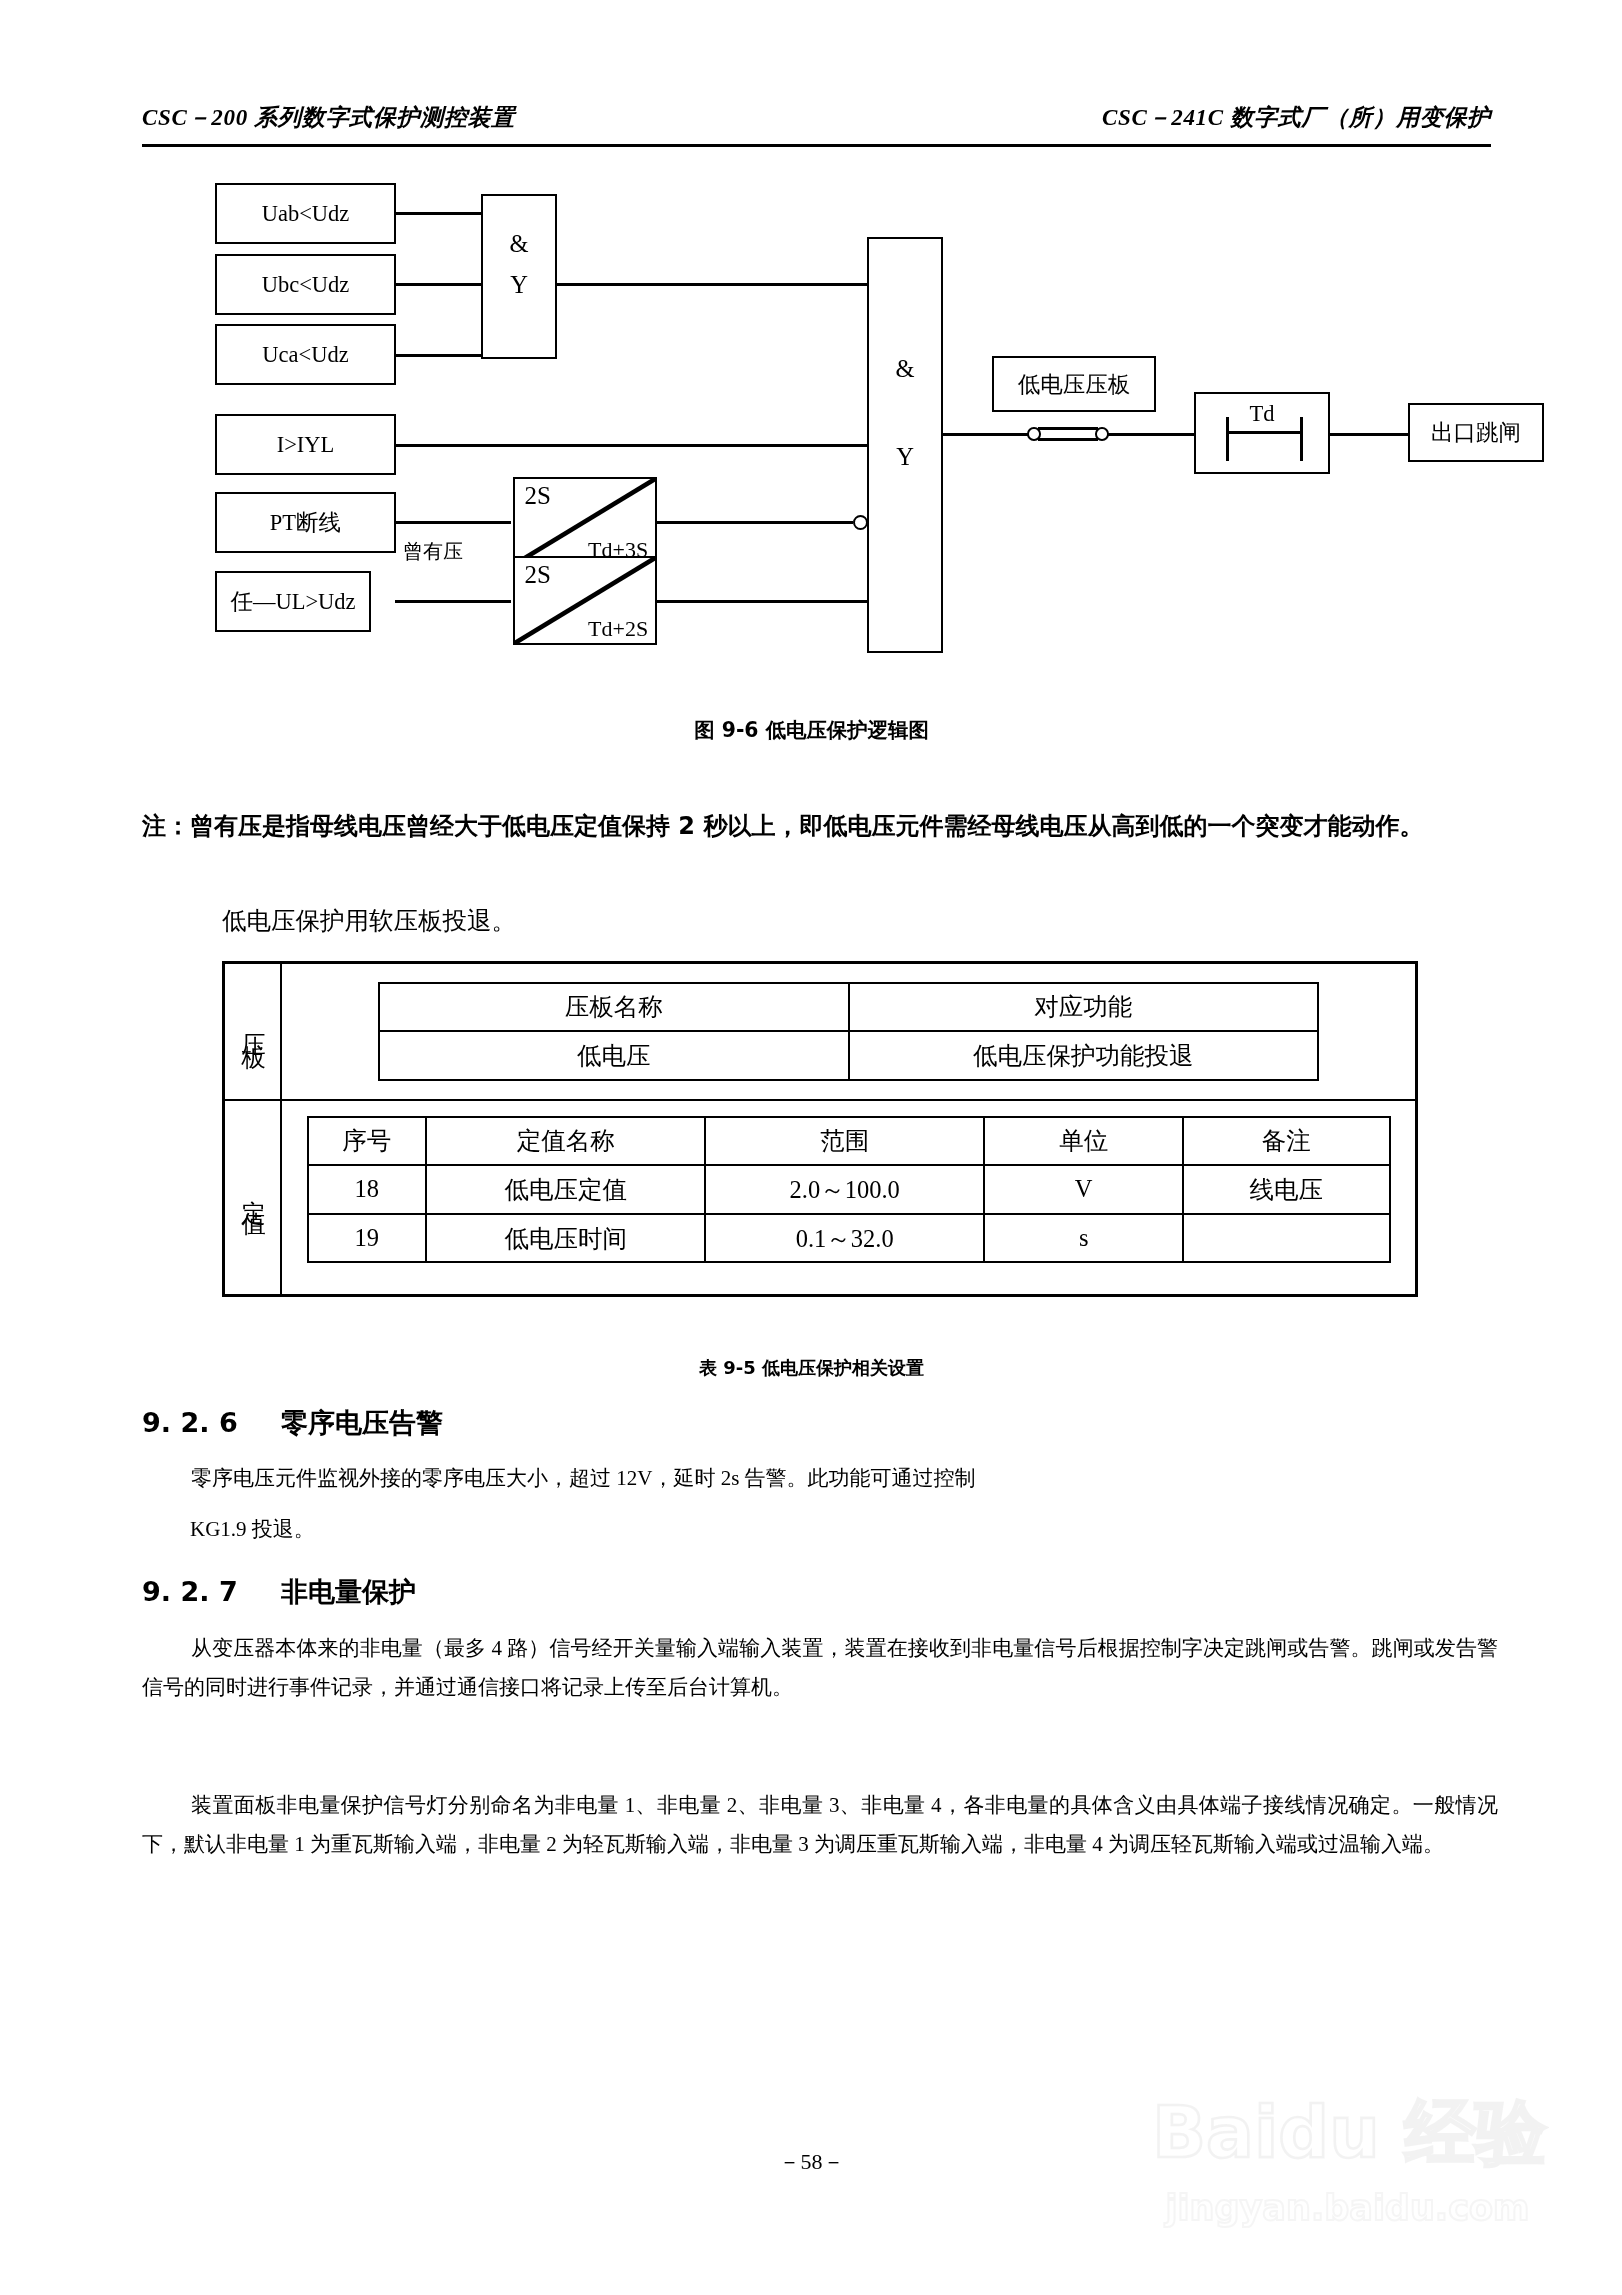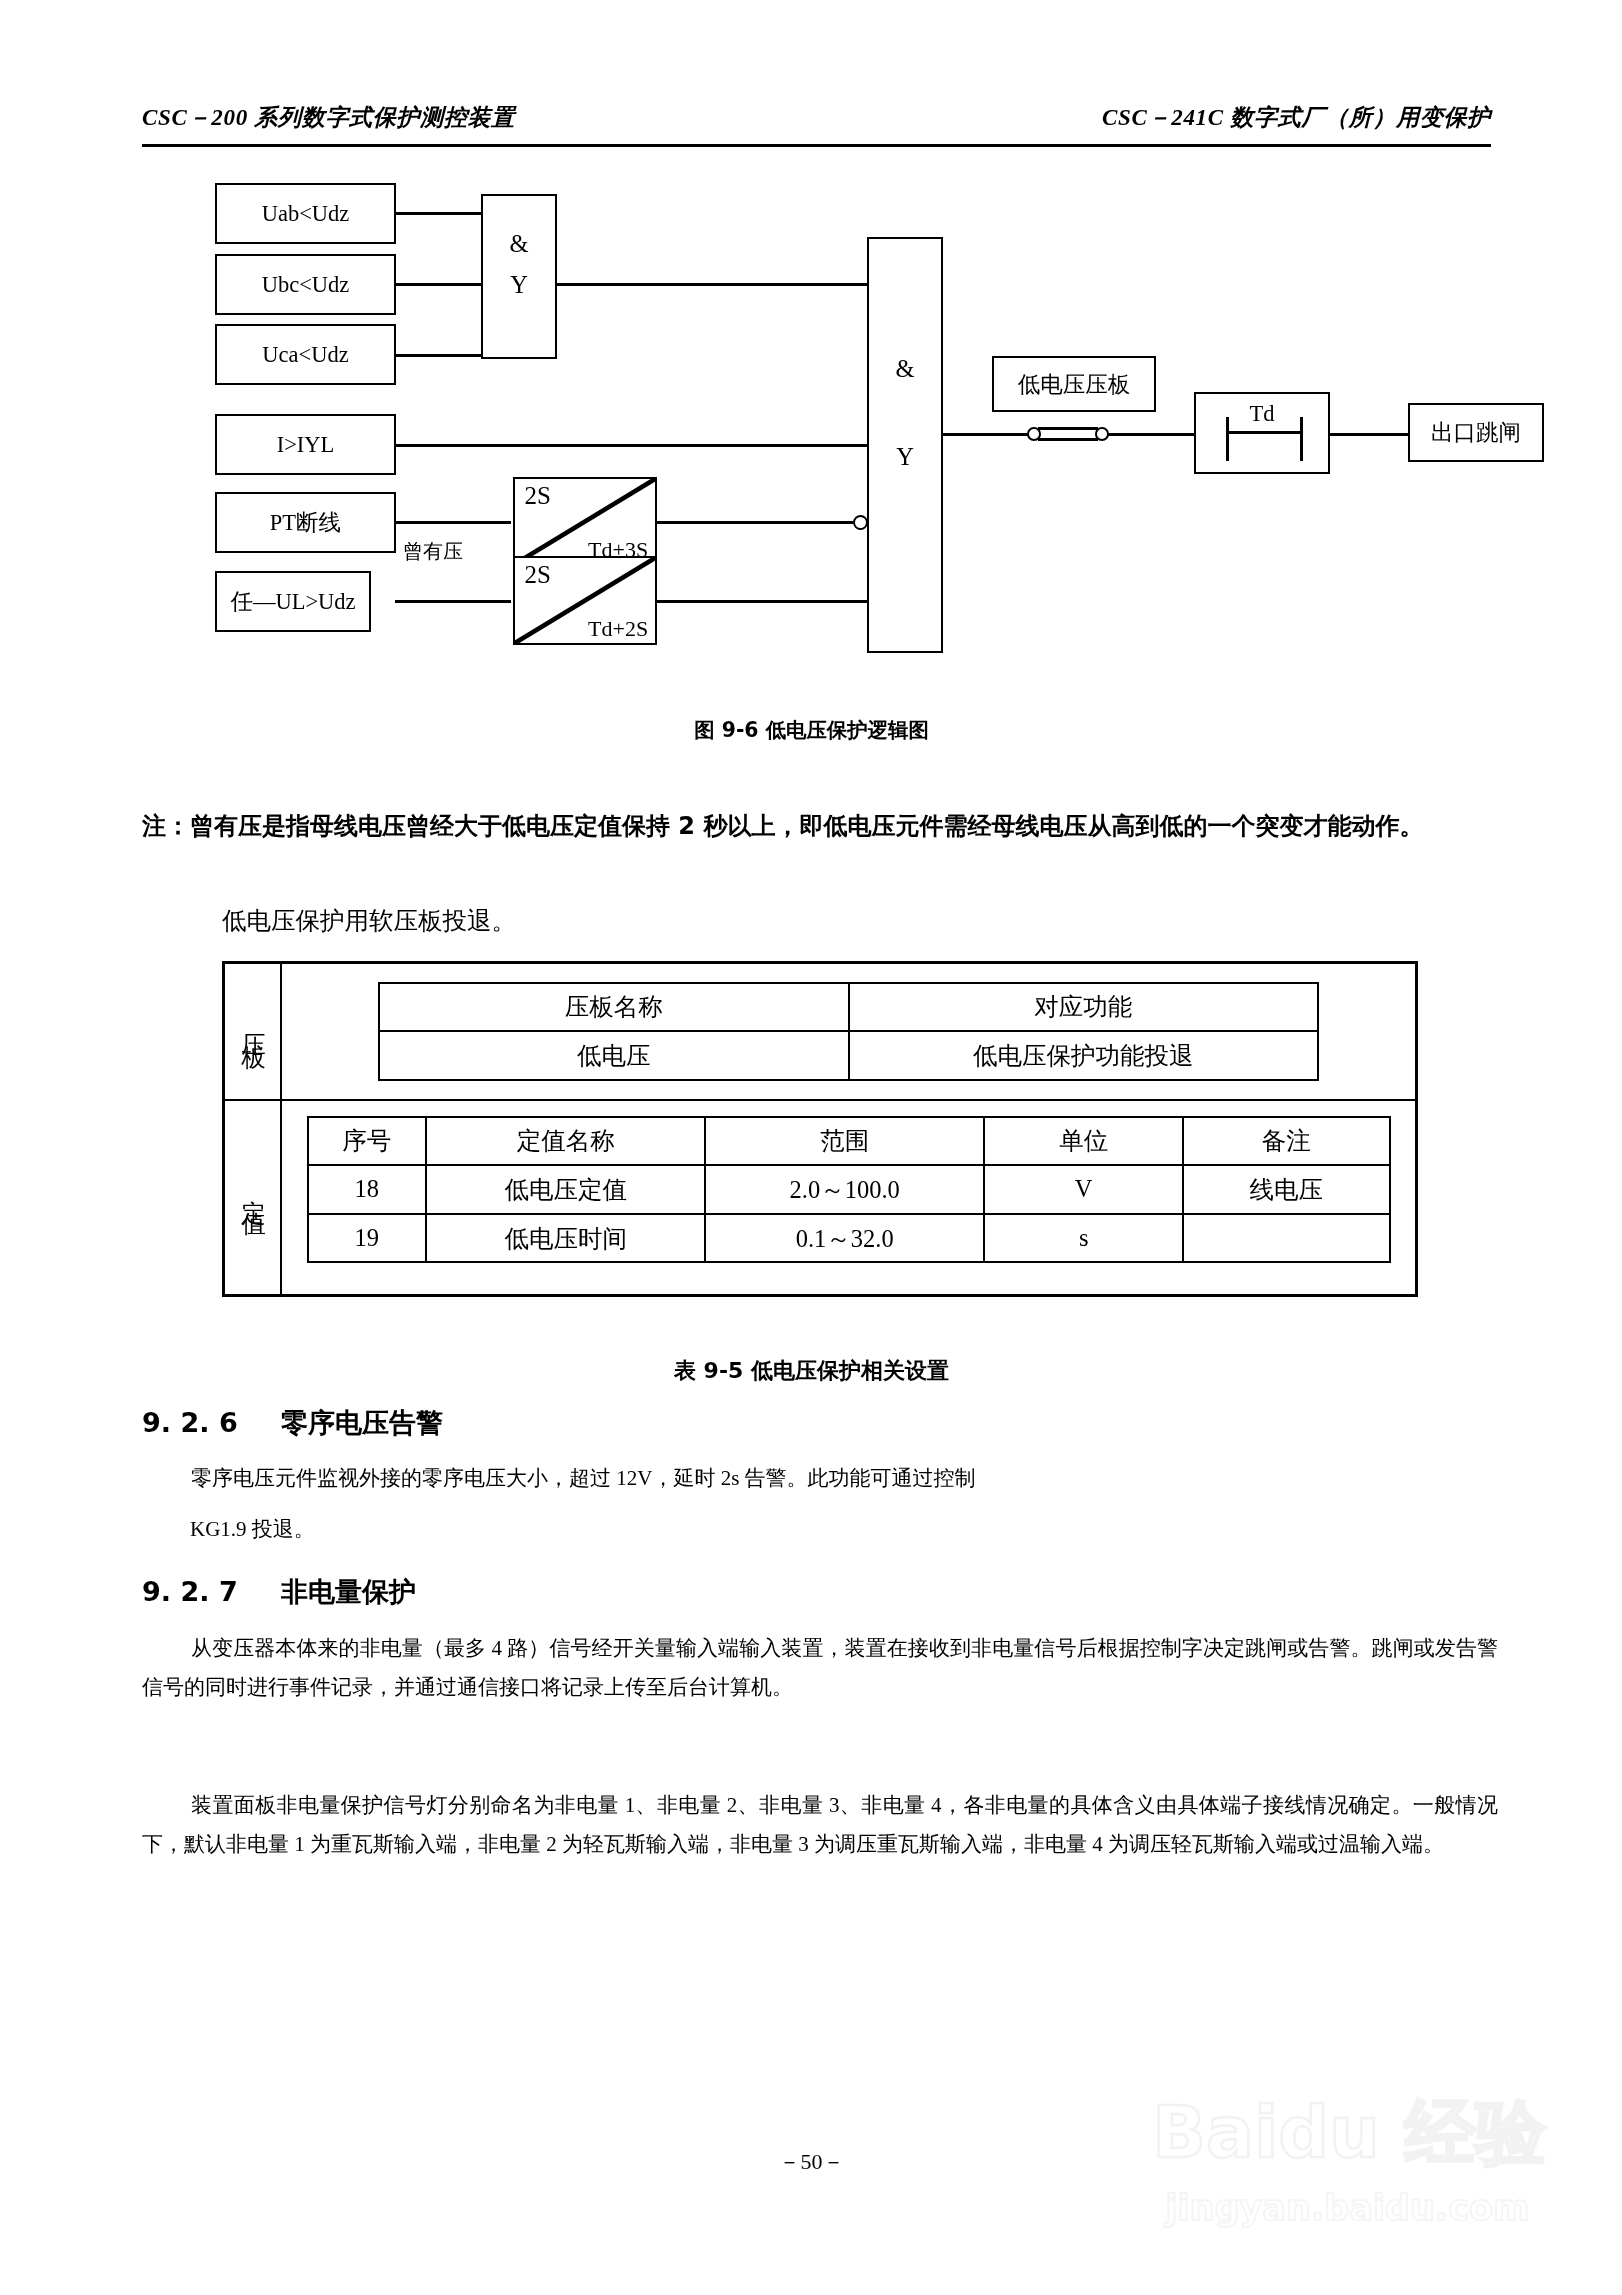--- a/index.html
+++ b/index.html
@@ -40,21 +40,21 @@
   .para{position:absolute;font-size:21px;line-height:1.85;text-align:justify;}
   .lead{position:absolute;font-size:24.5px;}
 
   
   .outer{position:absolute;left:222px;top:961px;width:1196px;border:3.4px solid #000;box-sizing:border-box;border-collapse:collapse;}
   .outer td{border:2px solid #000;vertical-align:middle;padding:0;}
   .sidecell{width:55px;text-align:center;font-size:24.5px;line-height:1.5;}
   .inner{border-collapse:collapse;}
   .inner td{border:2.7px solid #000;text-align:center;font-size:24.5px;padding:6.8px 0;}
 
-  .tabcap{position:absolute;left:0;top:1356px;width:1623px;text-align:center;font-size:22px;font-weight:bold;font-family:"DejaVu Sans","Liberation Sans",sans-serif;}
+  .tabcap{position:absolute;left:0;top:1356px;width:1623px;text-align:center;font-size:18px;font-weight:bold;font-family:"DejaVu Sans","Liberation Sans",sans-serif;}
 
   .sec{position:absolute;font-size:27px;font-weight:bold;font-family:"DejaVu Sans","Liberation Sans",sans-serif;white-space:nowrap;}
 
   .pgnum{position:absolute;left:0;top:2147px;width:1623px;text-align:center;font-size:22px;}
 
   .wm{position:absolute;left:1152px;top:2086px;width:436px;height:170px;opacity:.17;pointer-events:none;}
   .wm .wt{position:absolute;left:0;top:0;font-size:71px;font-weight:bold;font-family:"DejaVu Sans","Liberation Sans",sans-serif;
           color:transparent;-webkit-text-stroke:2.7px #b9b9b9;white-space:nowrap;}
   .wm .wt2{position:absolute;left:13.6px;top:102px;font-size:35px;font-weight:bold;font-family:"DejaVu Sans","Liberation Sans",sans-serif;
           color:transparent;-webkit-text-stroke:2px #c6c6c6;white-space:nowrap;}
@@ -228,21 +228,21 @@
 
   <div class="sec" style="left:142px;top:1574px;">
     <span>9. 2. 7</span>
     <span style="display:inline-block;width:24.5px;"></span>
     <span>非电量保护</span>
   </div>
 
   <div class="para" style="left:142px;top:1629px;width:1356px;text-indent:49px;">从变压器本体来的非电量（最多 4 路）信号经开关量输入端输入装置，装置在接收到非电量信号后根据控制字决定跳闸或告警。跳闸或发告警信号的同时进行事件记录，并通过通信接口将记录上传至后台计算机。</div>
   <div class="para" style="left:142px;top:1786px;width:1356px;text-indent:49px;">装置面板非电量保护信号灯分别命名为非电量 1、非电量 2、非电量 3、非电量 4，各非电量的具体含义由具体端子接线情况确定。一般情况下，默认非电量 1 为重瓦斯输入端，非电量 2 为轻瓦斯输入端，非电量 3 为调压重瓦斯输入端，非电量 4 为调压轻瓦斯输入端或过温输入端。</div>
 
-  <div class="pgnum">－50－</div>
+  <div class="pgnum">－58－</div>
 
   <div class="wm">
     <div class="wt">Baidu 经验</div>
     <div class="wt2">jingyan.baidu.com</div>
   </div>
 
 </div>
 
 
 </body></html>

